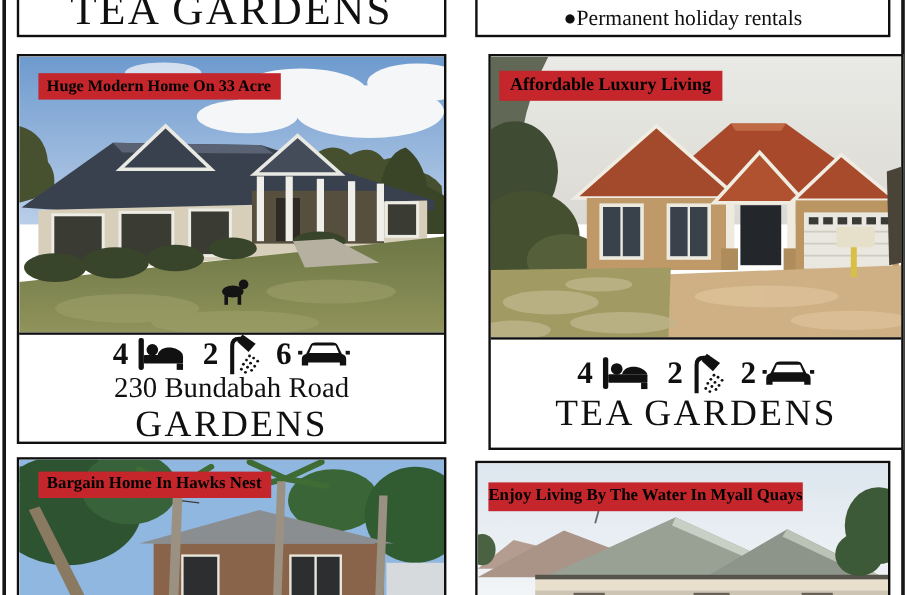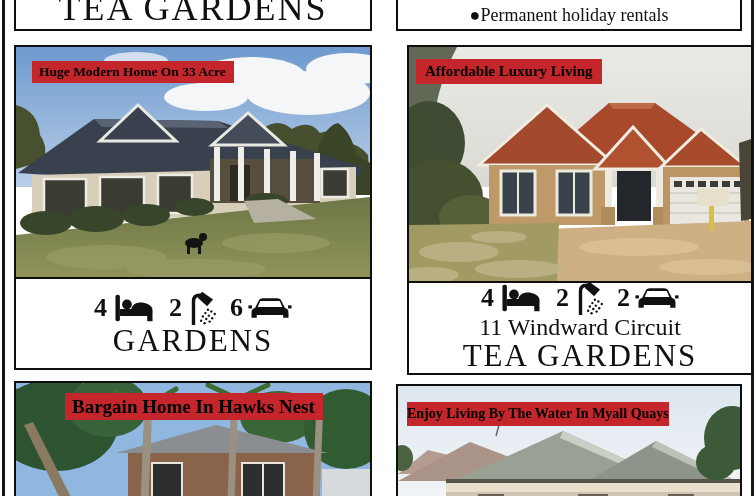--- a/index.html
+++ b/index.html
@@ -31,21 +31,21 @@
   .photo.bordered { border-bottom:2px solid #0f0f0f; }
   #card0 .photo { height:232px; }
   #card1 .photo { height:236px; }
   #card2 .photo, #card3 .photo { height:321px; }
   .photo svg { display:block; width:100%; height:100%; }
 
   .banner { position:absolute; background:var(--banner-red,#c4262b); color:#000000;
     font-weight:bold; line-height:1; white-space:nowrap; }
   #card0 .banner { left:16px; top:14px; font-size:13.5px; padding:4px 8px 4px 7px; }
   #card1 .banner { left:7px;  top:12px; font-size:15px;   padding:5px 9px; }
-  #card2 .banner { left:16px; top:10px; font-size:19px; padding:4px 8px 4px 7px;margin-left:33px; }
+  #card2 .banner { left:16px; top:10px; font-size:14px; padding:4px 8px 4px 7px; }
   #card3 .banner { left:9px;  top:16px; font-size:14px;   padding:5px 0; }
 
   .info { display:flex; flex-direction:column; align-items:center; justify-content:center; }
   #card0 .info { height:89px; } #card1 .info { height:87px; }
   .stats { display:flex; align-items:center; }
   .stats .num { font-size:26px; font-weight:bold; line-height:1; margin-right:5px; }
   .stats .sicon { display:inline-flex; margin-right:13px; }
   .stats .sicon.last { margin-right:0; }
   .addr { font-size:24px; line-height:25px; white-space:nowrap; }
   .suburb { font-size:31px; letter-spacing:2px; line-height:32px; white-space:nowrap; }
@@ -168,20 +168,21 @@
         <span class="num">6</span>
         <span class="sicon last">
           <svg width="44" height="30" viewBox="0 0 50 34">
             <path d="M4 22 Q4 18 8 17 L12 9 Q13 6 17 6 H33 Q37 6 38 9 L42 17 Q46 18 46 22 V28 H40 V25 H10 V28 H4 Z" fill="#111"></path>
             <path d="M14 9 H36 L39 16 H11 Z" fill="#fff"></path>
             <rect x="0.5" y="14" width="4" height="3.5" fill="#111"></rect>
               <rect x="45.5" y="14" width="4" height="3.5" fill="#111"></rect>
           </svg>
         </span>
       </div>
+      <div class="addr">230 Bundabah Road</div>
       <div class="suburb">GARDENS</div>
     </div>
   </div>
 
   <div class="card" id="card1">
     <div class="photo bordered">
       <svg viewBox="0 0 342 234" preserveAspectRatio="none">
         <defs>
           <linearGradient id="sky2" x1="0" y1="0" x2="0" y2="1">
             <stop offset="0" stop-color="#e9eae6"></stop>
@@ -278,21 +279,20 @@
         <span class="num">2</span>
         <span class="sicon last">
           <svg width="44" height="30" viewBox="0 0 50 34">
             <path d="M4 22 Q4 18 8 17 L12 9 Q13 6 17 6 H33 Q37 6 38 9 L42 17 Q46 18 46 22 V28 H40 V25 H10 V28 H4 Z" fill="#111"></path>
             <path d="M14 9 H36 L39 16 H11 Z" fill="#fff"></path>
             <rect x="0.5" y="14" width="4" height="3.5" fill="#111"></rect>
               <rect x="45.5" y="14" width="4" height="3.5" fill="#111"></rect>
           </svg>
         </span>
       </div>
-      <div class="addr">11 Windward Circuit</div>
       <div class="suburb">TEA GARDENS</div>
     </div>
   </div>
 
   <div class="card" id="card2">
     <div class="photo">
       <svg viewBox="0 0 354 321" preserveAspectRatio="none">
         <rect width="354" height="160" fill="#8fb7e0"></rect>
         <line x1="0" y1="18" x2="150" y2="36" stroke="#3a3a3a" stroke-width="1"></line>
         <line x1="0" y1="6" x2="120" y2="26" stroke="#3a3a3a" stroke-width="1"></line>

